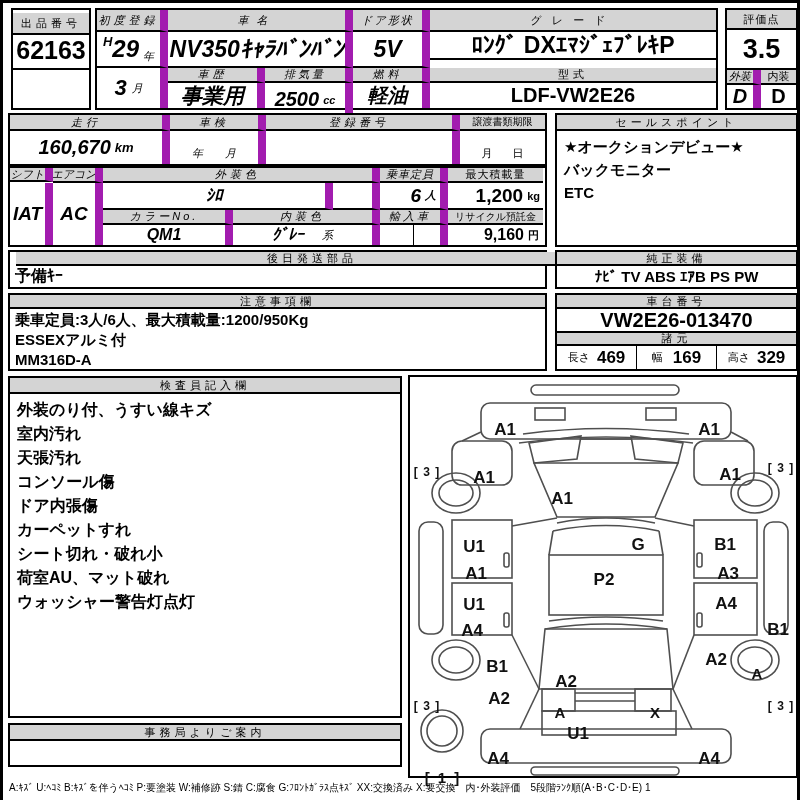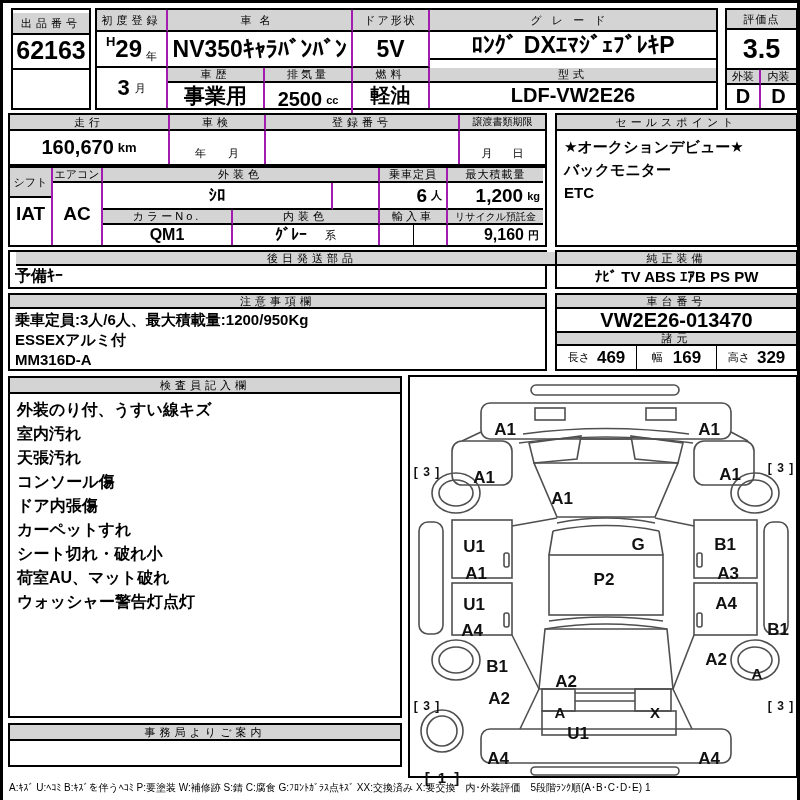--- a/index.html
+++ b/index.html
@@ -2,21 +2,21 @@
 <html><head>
 <meta charset="utf-8">
 <style>
   html,body{margin:0;padding:0;background:#fff;}
   body{width:800px;height:800px;font-family:"Liberation Sans","DejaVu Sans",sans-serif;color:#000;}
   .sheet{position:relative;width:794px;height:797px;border-top:3px solid #000;border-left:3px solid #000;border-right:3px solid #000;background:#fff;overflow:hidden;}
   .box{position:absolute;border:2px solid #000;background:#fff;box-sizing:border-box;}
   .cell{position:absolute;box-sizing:border-box;display:flex;align-items:center;justify-content:center;overflow:hidden;}
   .hdr{background:#d4d4d4;font-size:11px;letter-spacing:4px;white-space:nowrap;}
   .hdr.tight{letter-spacing:1px;}
-  .br{border-right:2px solid #a21caf;}
+  .br{border-right:8px solid #a21caf;font-style:italic;}
   .bb{border-bottom:2px solid #000;}
   .br1{border-right:1px solid #000;}
   .val{font-weight:bold;}
   .left{justify-content:flex-start;}
   .right{justify-content:flex-end;}
   .unit{font-size:11px;font-weight:bold;margin-left:4px;}
   .small{font-size:11px;font-weight:normal;}
   .lines{display:block;padding:4px 7px;}
   .lines div{font-weight:bold;font-size:15px;line-height:23px;white-space:nowrap;}
   .insp div{font-size:16px;line-height:24px;}
@@ -95,21 +95,21 @@
         <span class="small" style="margin-left:22px">月</span>
     </div>
     <div class="cell br" style="left:256px;top:16px;width:194px;height:33px"></div>
     <div class="cell" style="left:450px;top:16px;width:85px;height:33px;align-items:flex-end;padding-bottom:3px">
       <span class="small">月</span>
         <span class="small" style="margin-left:20px">日</span>
     </div>
   </div>
 
   <div class="box" style="left:5px;top:163px;width:539px;height:81px">
-    <div class="cell hdr br bb tight" style="left:0;top:0;width:43px;height:30px;letter-spacing:0">シフト</div>
+    <div class="cell hdr br bb tight" style="left:0;top:0;width:43px;height:14px;letter-spacing:0">シフト</div>
     <div class="cell hdr br bb tight" style="left:43px;top:0;width:50px;height:15px;letter-spacing:0">エアコン</div>
     <div class="cell hdr br bb" style="left:93px;top:0;width:277px;height:15px">外装色</div>
     <div class="cell hdr br bb tight" style="left:370px;top:0;width:68px;height:15px;letter-spacing:1px">乗車定員</div>
     <div class="cell hdr bb tight" style="left:438px;top:0;width:95px;height:15px;letter-spacing:1px">最大積載量</div>
 
     <div class="cell val br" style="left:0;top:15px;width:43px;height:62px;font-size:19px">IAT</div>
     <div class="cell val br" style="left:43px;top:15px;width:50px;height:62px;font-size:19px">AC</div>
     <div class="cell val br bb" style="left:93px;top:15px;width:230px;height:27px;font-size:17px">ｼﾛ</div>
     <div class="cell br bb" style="left:323px;top:15px;width:47px;height:27px"></div>
     <div class="cell val br bb right" style="left:370px;top:15px;width:68px;height:27px;padding-right:4px">

